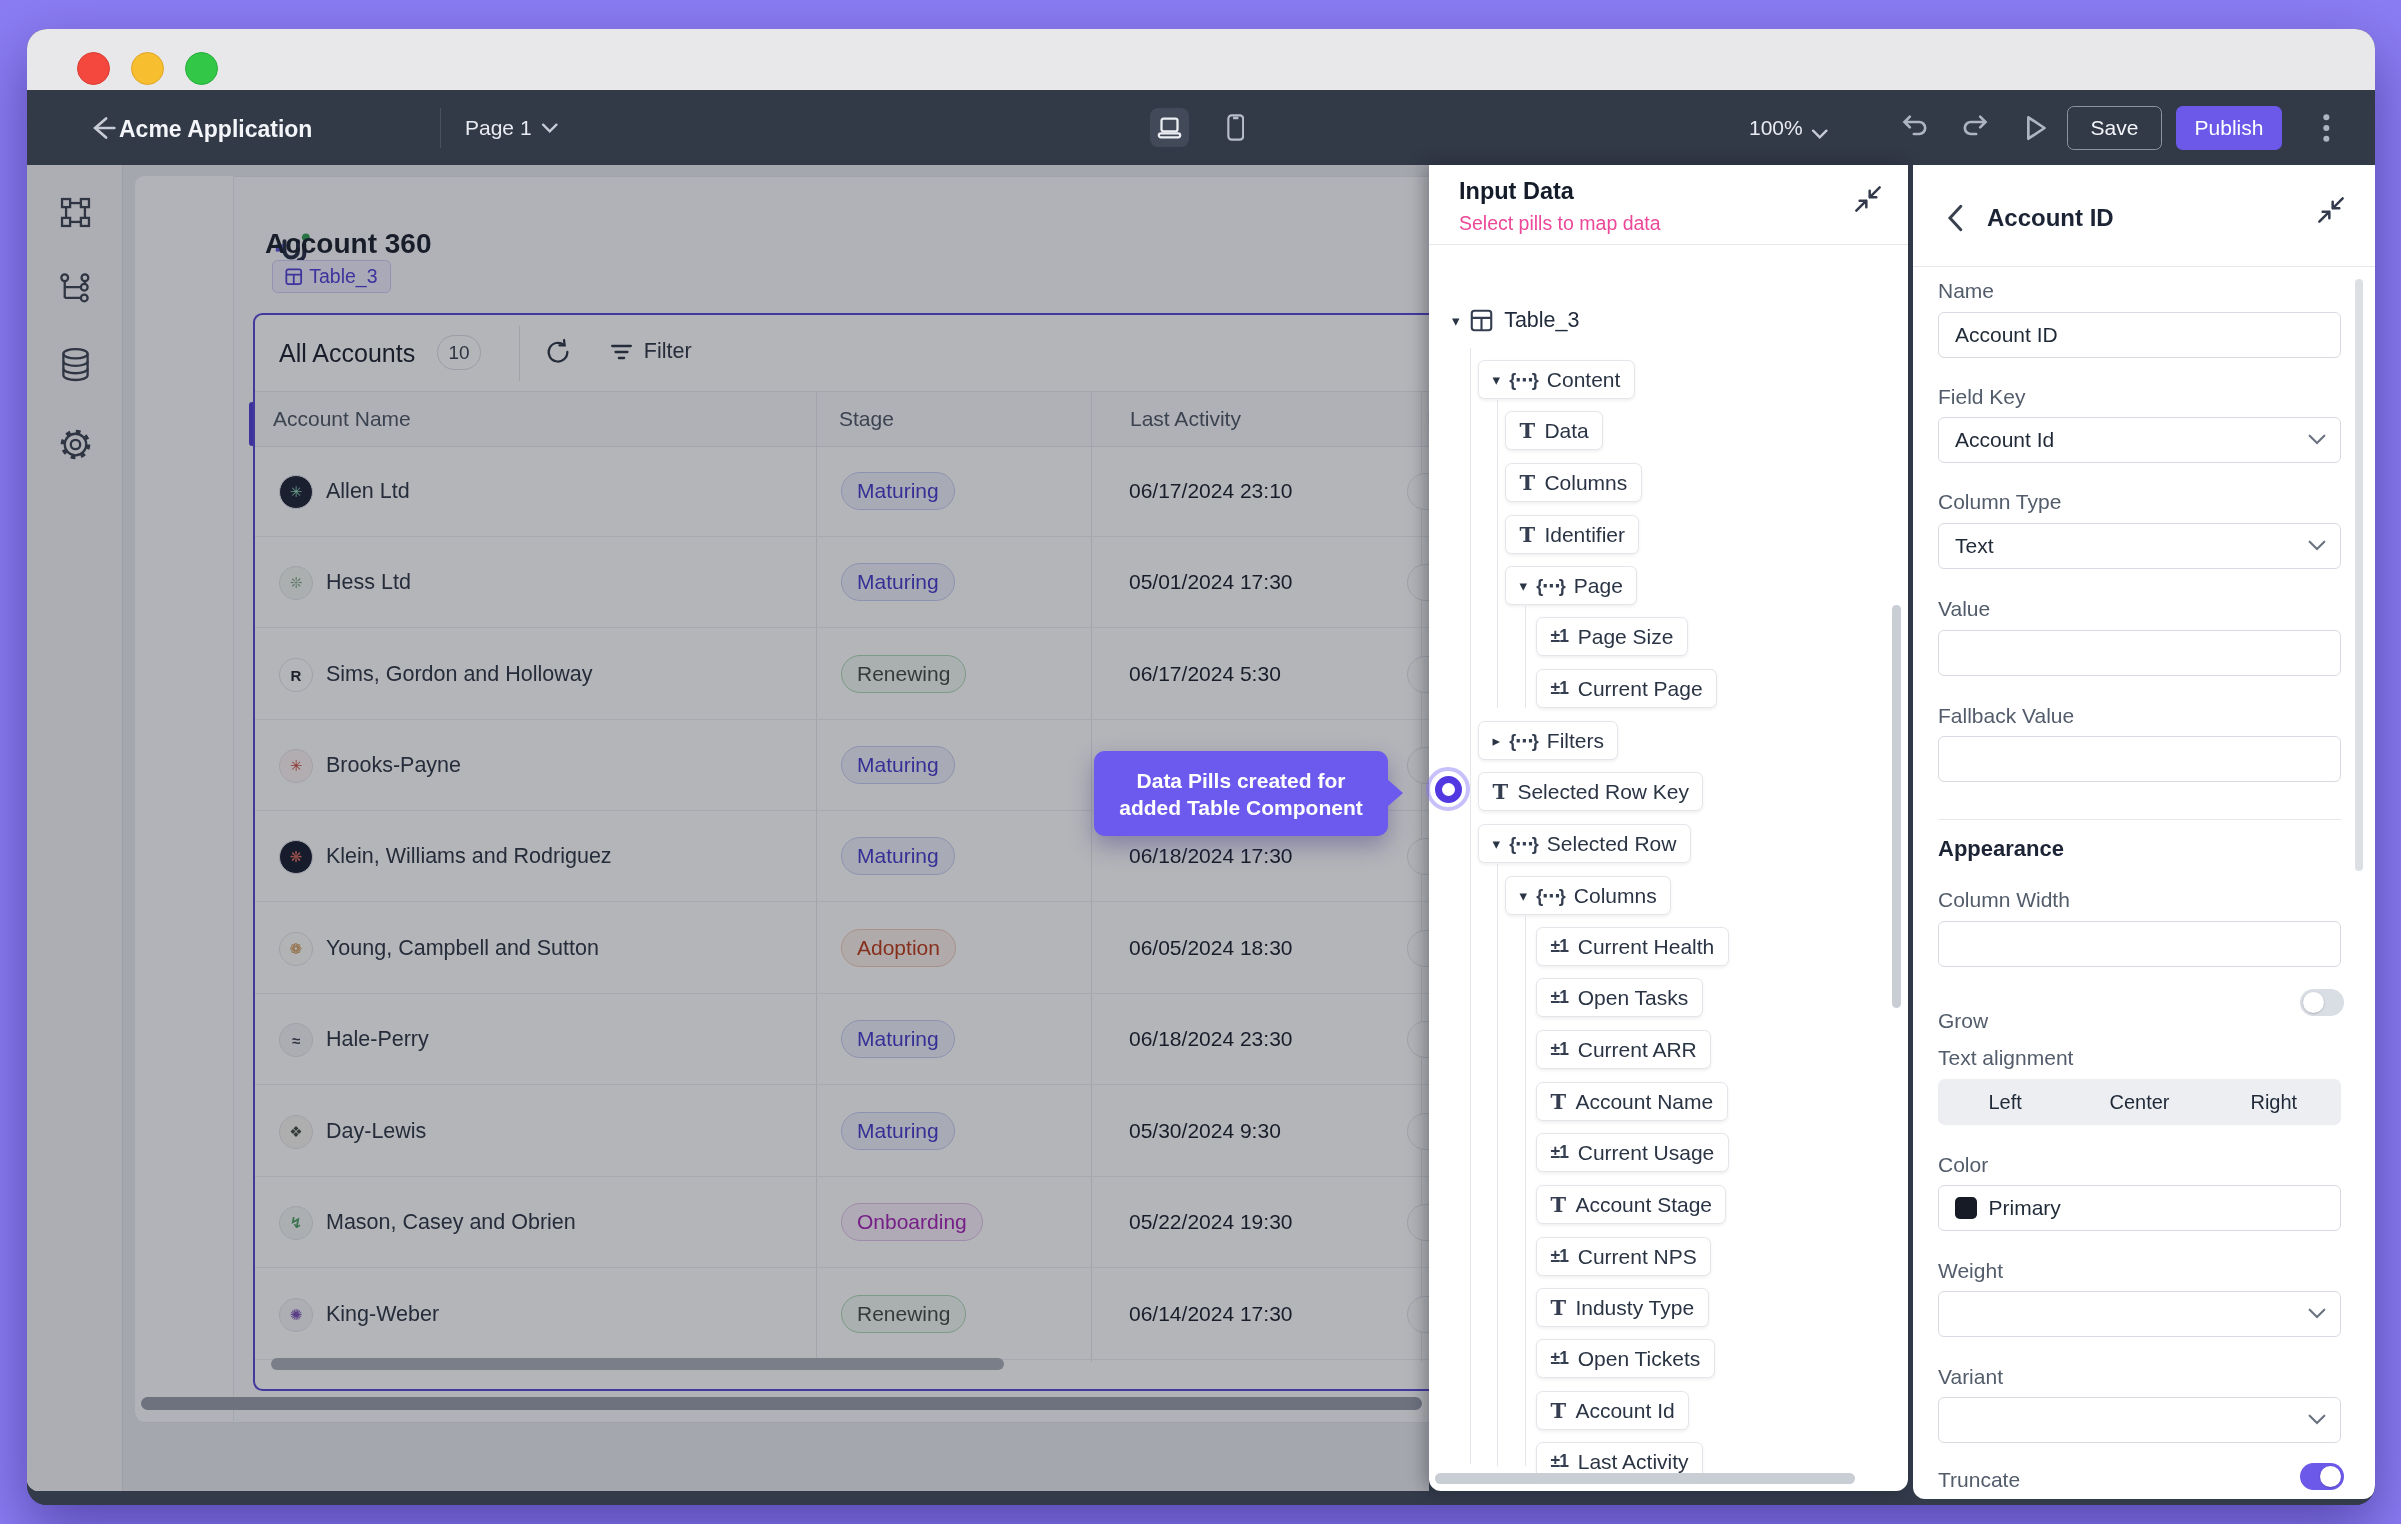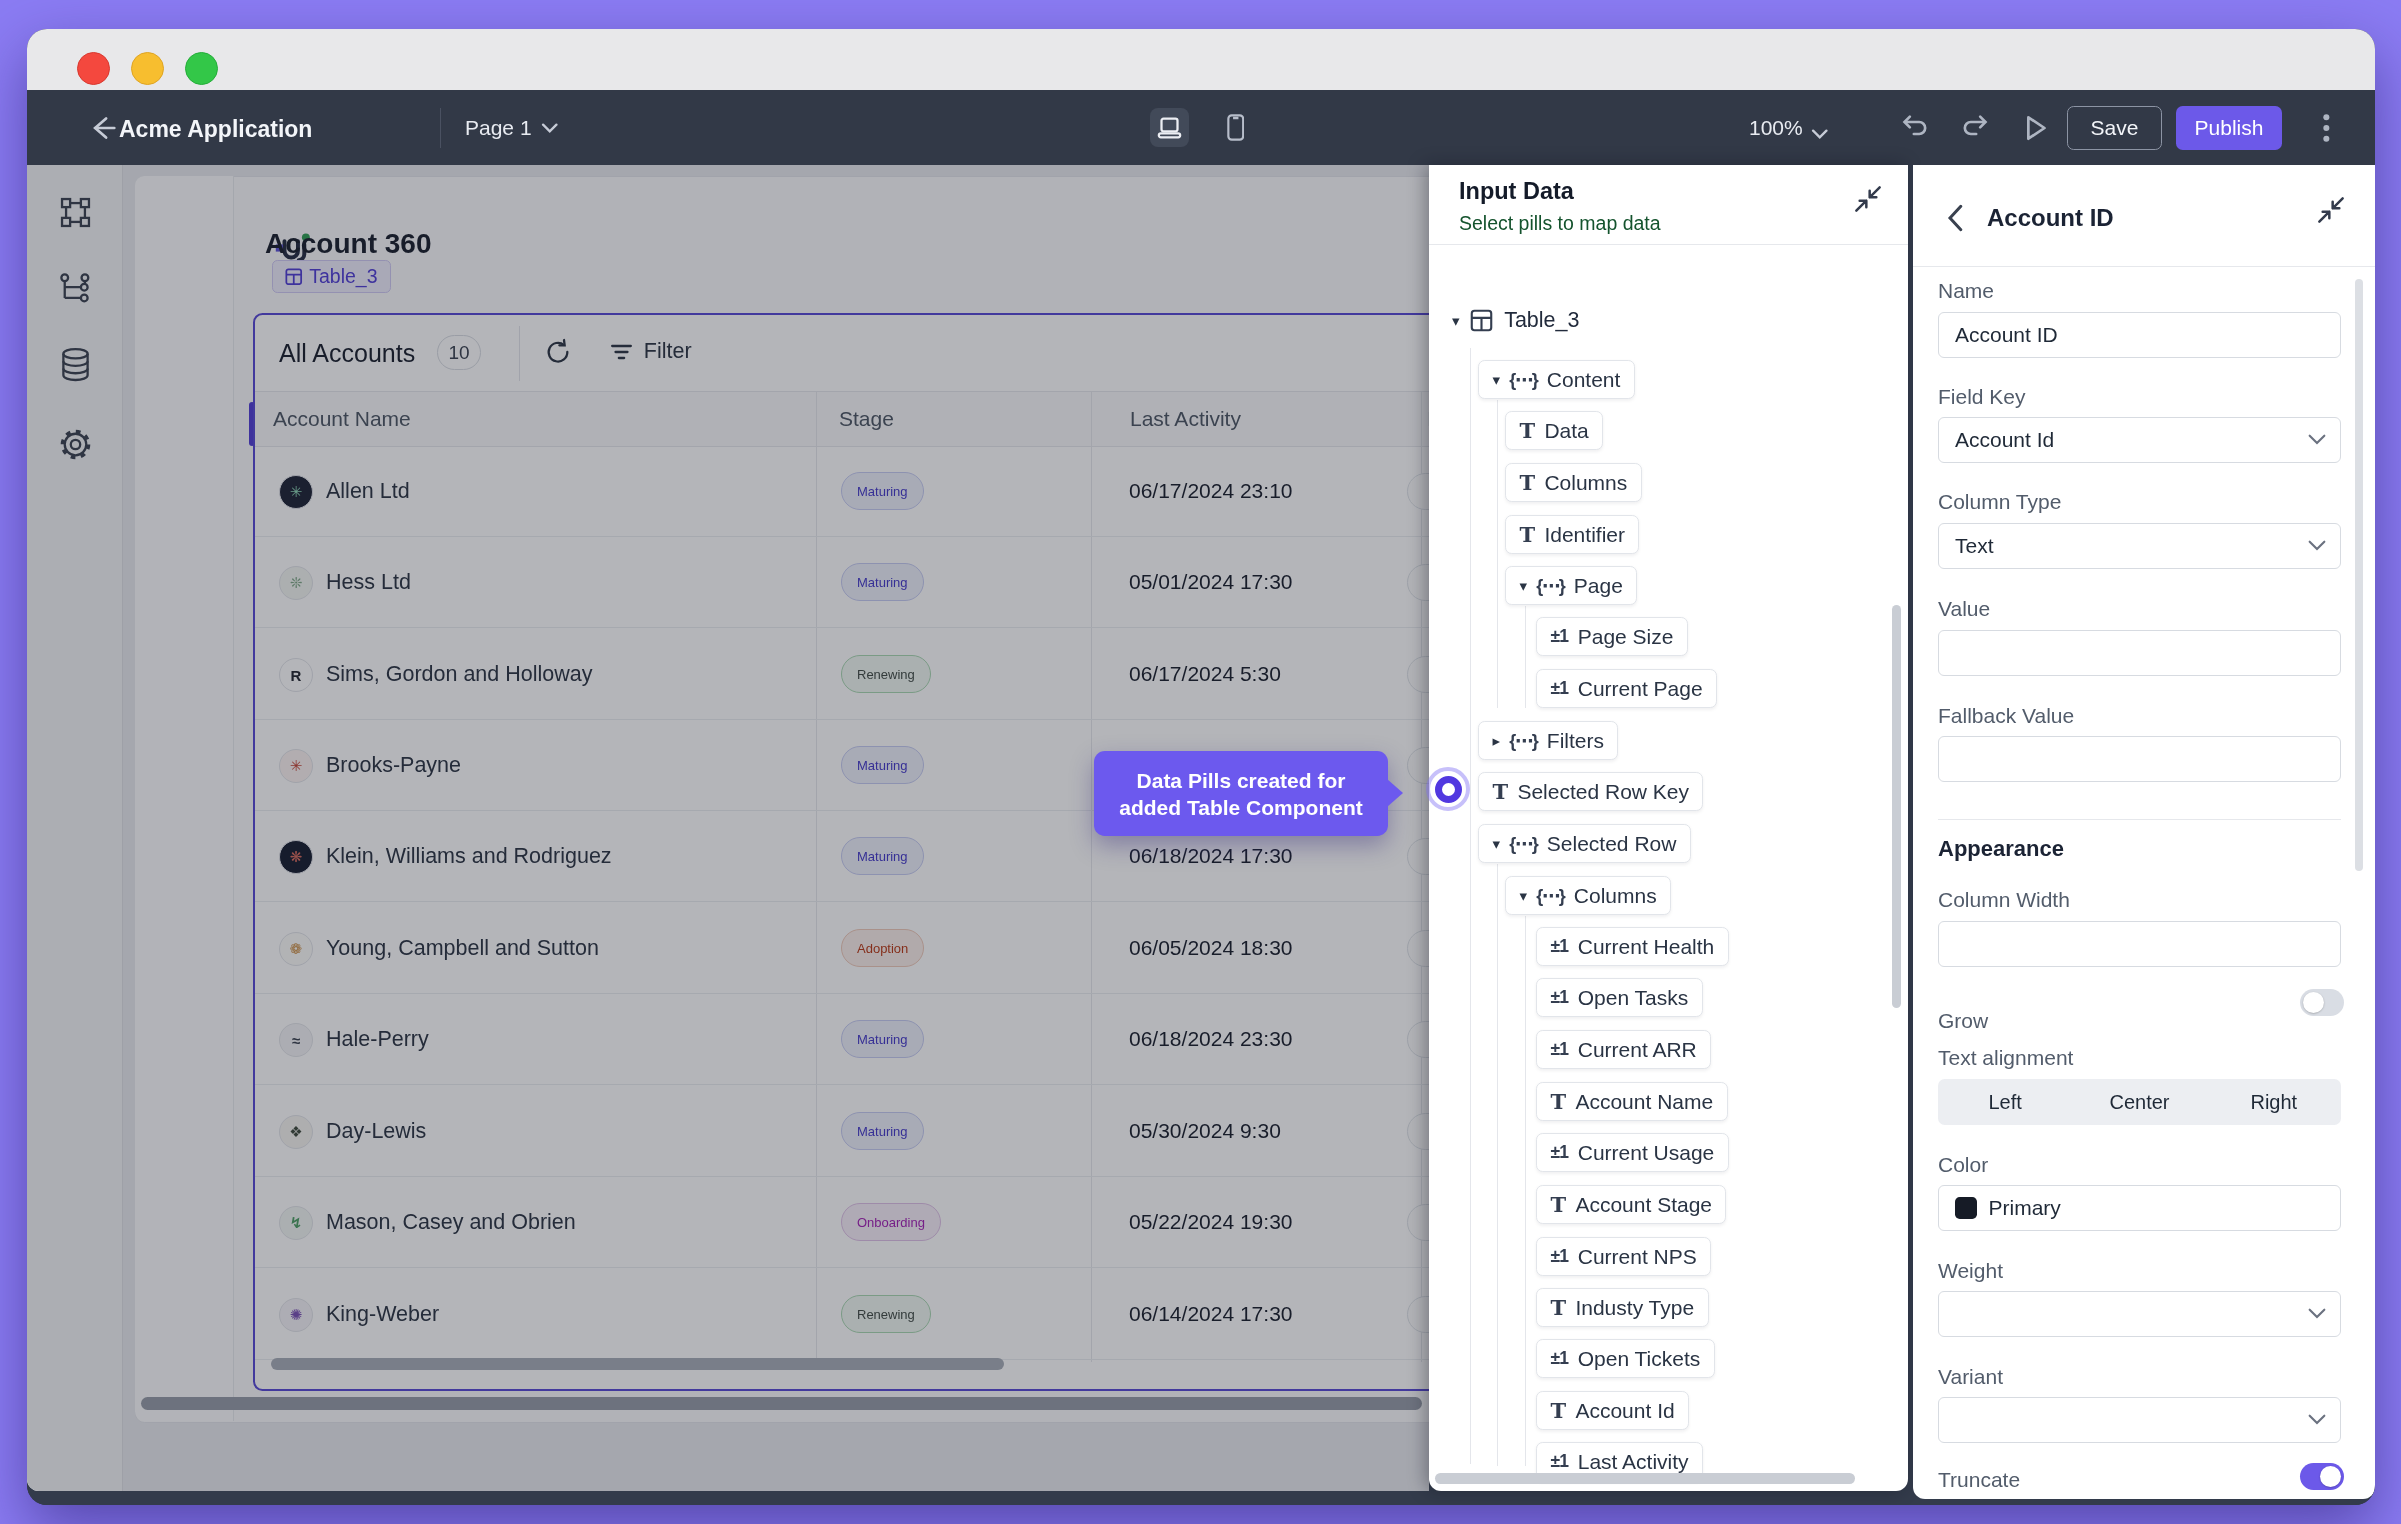--- a/index.html
+++ b/index.html
@@ -47,21 +47,21 @@
   .tc-vdiv{position:absolute;left:264px;top:10.8px;width:1.3px;height:55px;background:#E3E5EA;}
   .tc-filter{position:absolute;left:355px;top:24px;display:flex;align-items:center;gap:10.8px;font-size:21.5px;color:#2A3342;}
   .tc-colhead{position:absolute;left:0;top:76px;width:100%;height:54px;background:#FAFAFB;border-top:0.7px solid #E6E8EC;border-bottom:0.7px solid #E6E8EC;}
   .tc-colhead span{position:absolute;top:15px;font-size:21px;color:#4B5563;}
   .col-line{position:absolute;top:76px;width:0.7px;height:971px;background:#E6E8EC;}
   .trow{position:absolute;left:0;width:1208px;height:91px;border-bottom:0.7px solid #EBEDF0;}
   .avatar{position:absolute;left:24px;top:30px;width:32px;height:32px;border-radius:50%;border:0.7px solid #E2E4E9;
           display:flex;align-items:center;justify-content:center;font-size:15px;font-weight:bold;}
   .rname{position:absolute;left:71px;top:34px;font-size:21.5px;color:#2A3342;font-weight:500;}
   .stagepill{position:absolute;left:586px;top:27px;height:38px;padding:0 15px;border-radius:672px;display:flex;
-             align-items:center;font-size:13px;font-weight:500;box-sizing:border-box;border:1.3px solid transparent;}
+             align-items:center;font-size:21px;font-weight:500;box-sizing:border-box;border:1.3px solid transparent;}
   .stagepill.maturing{color:#4338CA;background:#EEF1FB;border-color:#C5CBF2;}
   .stagepill.renewing{color:#3F4A44;background:#F1F8F2;border-color:#A9D8B2;}
   .stagepill.adoption{color:#B93815;background:#FBEFEA;border-color:#EFC9B9;}
   .stagepill.onboarding{color:#A321B5;background:#F8EFFA;border-color:#DFC1E7;}
   .rdate{position:absolute;left:874px;top:34px;font-size:21px;color:#171D2B;font-weight:500;}
   .sliver{position:absolute;left:1152px;top:28px;width:101px;height:35px;border:1.3px solid #DFE3E8;border-radius:672px;background:#FDFDFD;}
   .tc-scroll{position:absolute;left:15.5px;top:1043px;width:733px;height:12px;border-radius:6px;background:#A8AEB8;}
   .page-scroll{position:absolute;left:114px;top:1232px;width:1281px;height:13.4px;border-radius:6.7px;background:#969CA7;}
   .canvas-dim{position:absolute;left:0;top:0;width:1402px;height:1326px;background:rgba(26,30,41,.33);z-index:20;}
   
@@ -70,21 +70,21 @@
            color:#FFFFFF;font-size:21px;font-weight:bold;line-height:27px;box-shadow:0 9.4px 23px rgba(40,28,120,.35);}
   .tooltip .beak{position:absolute;right:-15px;top:28px;width:0;height:0;border-top:14px solid transparent;
                  border-bottom:14px solid transparent;border-left:16px solid #6C59EE;}
   .marker{position:absolute;left:1399px;top:602px;width:44px;height:44px;border-radius:50%;
           border:4.7px solid rgba(130,115,245,.45);box-sizing:border-box;z-index:50;display:flex;align-items:center;justify-content:center;}
   .marker .inner{width:27px;height:27px;border-radius:50%;background:#FFFFFF;border:7.4px solid #5138E0;box-sizing:border-box;}
   
   .input-panel{position:absolute;left:1402px;top:0;width:479px;height:1326px;background:#FFFFFF;z-index:40;
                border-radius:0 0 12px 12px;box-shadow:-4px 0 17.5px rgba(15,18,28,.35);}
   .ip-title{position:absolute;left:30px;top:13.4px;font-size:23.5px;font-weight:bold;color:#141B29;}
-  .ip-sub{position:absolute;left:30px;top:47px;font-size:19.5px;color:#14532d;}
+  .ip-sub{position:absolute;left:30px;top:47px;font-size:19.5px;color:#ec4899;}
   .panel-collapse{position:absolute;width:30px;height:30px;}
   .ip-divider{position:absolute;left:0;top:79px;width:100%;height:0.7px;background:#E6E8EC;}
   .searchbox{position:absolute;left:23.5px;top:94px;width:432px;height:50px;background:#F2F3F5;border-radius:8px;
              display:flex;align-items:center;gap:12px;padding:0 15px;box-sizing:border-box;}
   .searchbox .ph{font-size:21px;color:#99A1AC;}
   .tree-layer{position:absolute;left:0;top:0;width:2348px;height:1340px;z-index:41;pointer-events:none;}
   .gline{position:absolute;width:1.3px;background:#E4E6EB;}
   .tree-root{position:absolute;display:flex;align-items:center;gap:10.8px;font-size:21.5px;color:#222B3C;font-weight:500;}
   .pill{position:absolute;display:flex;align-items:center;gap:9.4px;height:39px;padding:0 13.4px;background:#FFFFFF;
         border:1.3px solid #E2E5EA;border-radius:6.7px;box-sizing:border-box;font-size:21px;color:#2A3444;font-weight:500;

